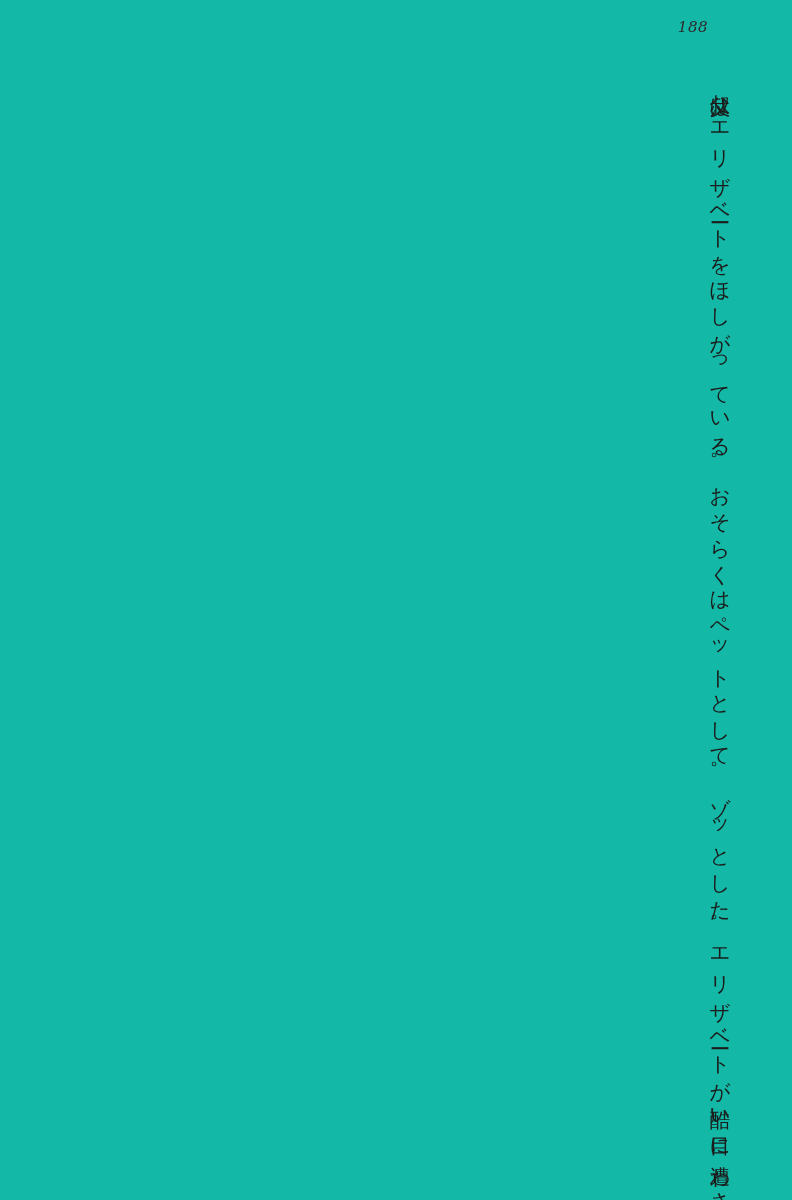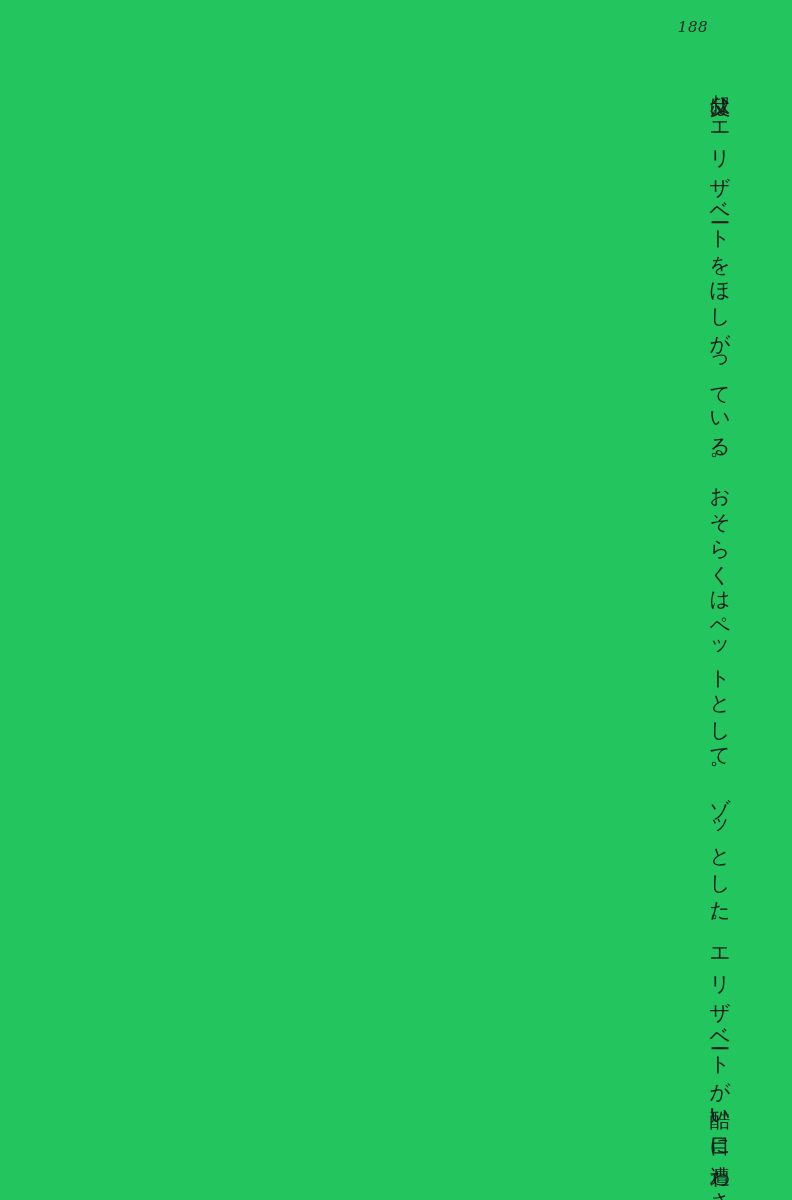--- a/index.html
+++ b/index.html
@@ -12,21 +12,21 @@
     height: 1200px;
     overflow: hidden;
     font-family: "DejaVu Serif", "Liberation Serif", serif;
     color: #1a1a1a;
   }
   .page {
     position: relative;
     width: 792px;
     height: 1200px;
     box-sizing: border-box;
-    background: #22c55e;
+    background: #14b8a6;
   }
   .page-number {
     position: absolute;
     top: 18px;
     right: 84px;
     font-family: "DejaVu Serif", "Liberation Serif", serif;
     font-style: italic;
     font-size: 15px;
     color: #2b2b2b;
     letter-spacing: 0.5px;

